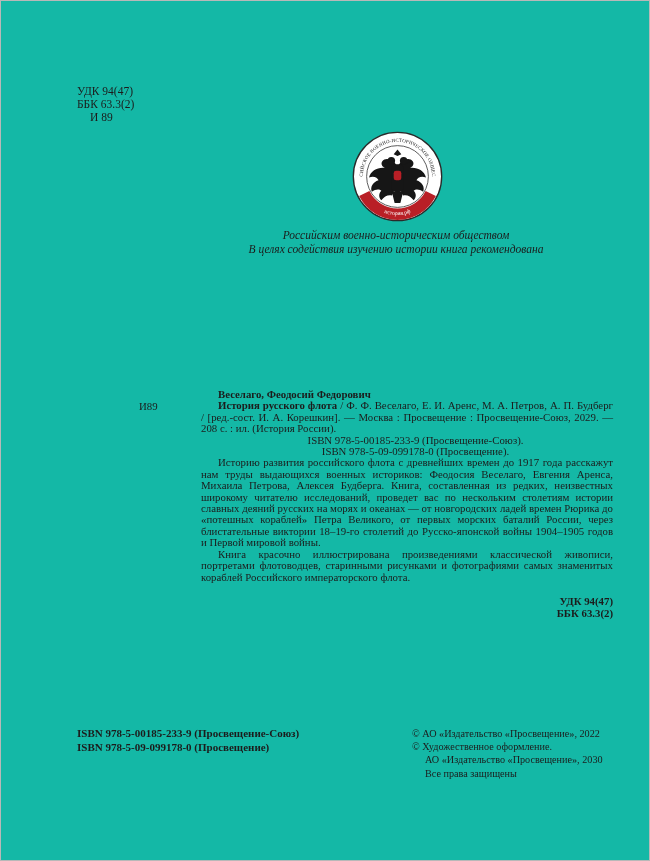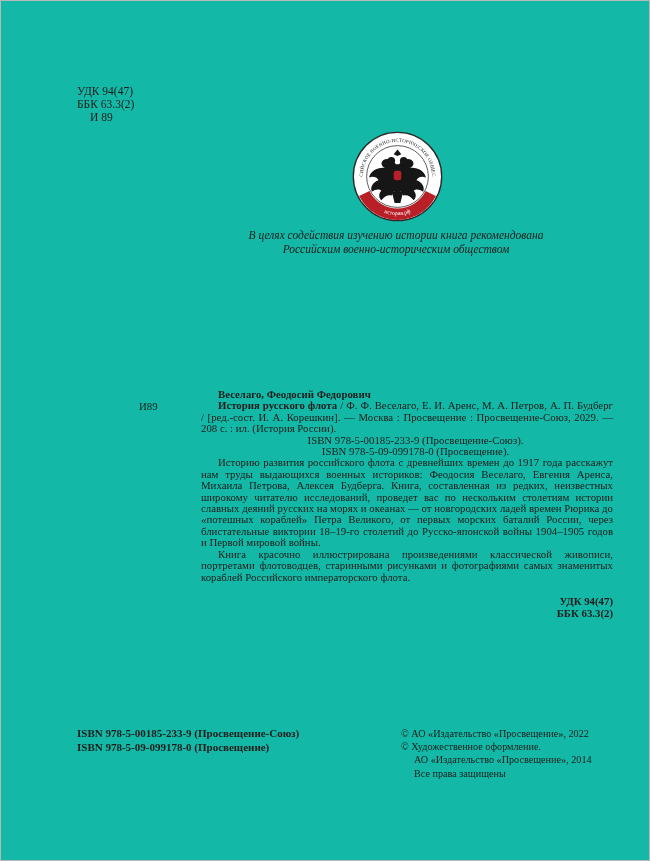--- a/index.html
+++ b/index.html
@@ -45,21 +45,21 @@
     margin-top:12px; text-align:right; font-weight:bold;
     font-size:10.8px; line-height:12.5px;
   }
 
   
   .footer-isbn {
     position:absolute; left:76px; top:726px;
     font-weight:bold; font-size:11px; line-height:13.5px; white-space:nowrap;
   }
   .footer-copyright {
-    position:absolute; left:400px; top:726px;
+    position:absolute; left:411px; top:726px;
     font-size:10.2px; line-height:13.2px; white-space:nowrap;
   }
   .footer-copyright .indent { padding-left:13px; }
 </style>
 </head>
 <body>
 
 <div class="page">
 
   <div class="top-codes">
@@ -95,22 +95,22 @@
         <path d="M60 32.5 L64 34.5 L60 36 Z"></path>
         <path d="M46 26.5 L50 21.5 L54 26.5 L50 28.5 Z"></path>
         <path d="M44 40 C44 36 56 36 56 40 L56 62 C56 68 44 68 44 62 Z"></path>
         <path d="M44 66 L56 66 L53 78 L47 78 Z"></path>
         <rect x="46" y="44" width="8" height="10" rx="2.5" fill="#b91f26"></rect>
       </g>
     </svg>
   </div>
 
   <div class="recommendation">
+    <div>Российским военно-историческим обществом</div>
     <div>В целях содействия изучению истории книга рекомендована</div>
-    <div>Российским военно-историческим обществом</div>
   </div>
 
   <div class="catalog">
     <span class="idx">И89</span>
     <div class="author">Веселаго, Феодосий Федорович</div>
     <div class="desc"><span class="title">История русского флота</span><span> / Ф. Ф. Веселаго, Е. И. Аренс, М. А. Петров, А. П. Будберг / [ред.-сост. И. А. Корешкин]. — Москва : Просвещение : Просвещение-Союз, 2029. — 208 с. : ил. (История России).</span></div>
     <div class="isbn-line">ISBN 978-5-00185-233-9 (Просвещение-Союз).</div>
     <div class="isbn-line">ISBN 978-5-09-099178-0 (Просвещение).</div>
     <div class="ann">Историю развития российского флота с древнейших времен до 1917 года расскажут нам труды выдающихся военных историков: Феодосия Веселаго, Евгения Аренса, Михаила Петрова, Алексея Будберга. Книга, составленная из редких, неизвестных широкому читателю исследований, проведет вас по нескольким столетиям истории славных деяний русских на морях и океанах — от новгородских ладей времен Рюрика до «потешных кораблей» Петра Великого, от первых морских баталий России, через блистательные виктории 18–19-го столетий до Русско-японской войны 1904–1905 годов и Первой мировой войны.</div>
     <div class="ann">Книга красочно иллюстрирована произведениями классической живописи, портретами флотоводцев, старинными рисунками и фотографиями самых знаменитых кораблей Российского императорского флота.</div>
@@ -121,17 +121,17 @@
   </div>
 
   <div class="footer-isbn">
     <div>ISBN 978-5-00185-233-9 (Просвещение-Союз)</div>
     <div>ISBN 978-5-09-099178-0 (Просвещение)</div>
   </div>
 
   <div class="footer-copyright">
     <div>© АО «Издательство «Просвещение», 2022</div>
     <div>© Художественное оформление.</div>
-    <div class="indent">АО «Издательство «Просвещение», 2014</div>
+    <div class="indent">АО «Издательство «Просвещение», 2030</div>
     <div class="indent">Все права защищены</div>
   </div>
 
 </div>
 
 </body></html>

